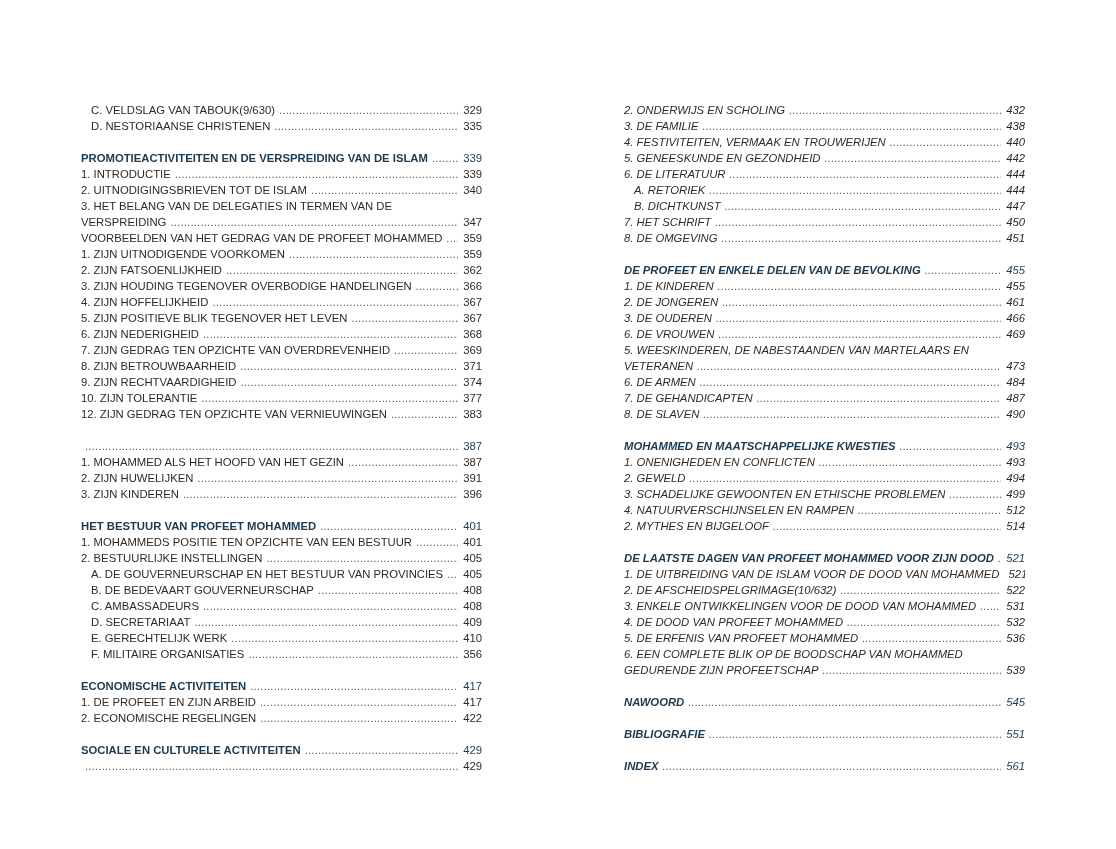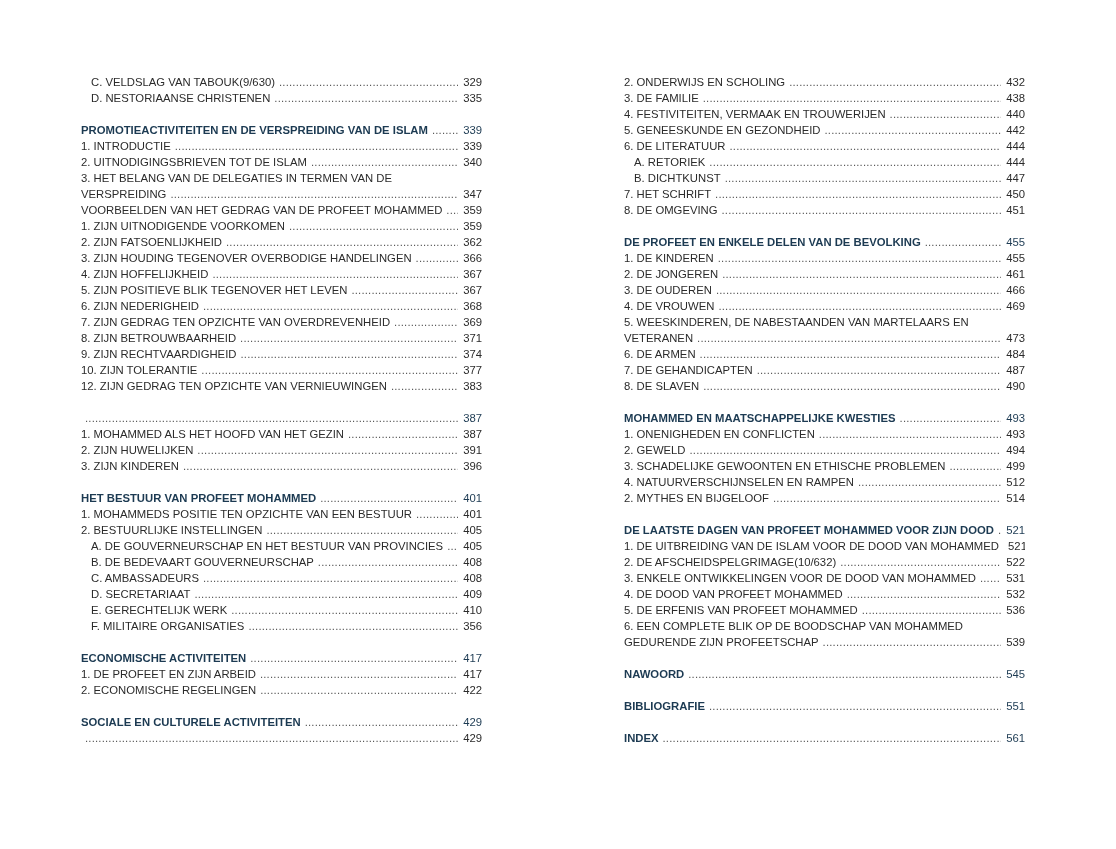--- a/index.html
+++ b/index.html
@@ -1,20 +1,20 @@
 <!DOCTYPE html>
 <html><head>
 <meta charset="utf-8">
 <style>
   html, body { margin: 0; padding: 0; background: #ffffff; }
   body { width: 1116px; height: 849px; position: relative; overflow: hidden;
          font-family: "Liberation Sans", sans-serif; color: #2b2b2b; }
-  .col { position: absolute; top: 74px; }
+  .col { position: absolute; top: 102px; }
   #left-col { left: 81px; width: 401px; }
-  #right-col { left: 624px; width: 401px; }
+  #right-col { left: 624px; width: 401px; font-style: italic; }
   .entry { display: flex; align-items: baseline; height: 16px; line-height: 16px;
            font-size: 11.3px; white-space: nowrap; overflow: hidden; }
   .entry.sub { padding-left: 10px; }
   .entry.heading { font-weight: bold; color: #1c3a52; }
   .entry.heading .page { font-weight: normal; color: #1c3a52; }
   .entry.gap { margin-top: 16px; }
   .entry .title { flex: 0 0 auto; }
   .entry .leader { flex: 1 1 auto; overflow: hidden; margin: 0 4px; color: #555; font-weight: normal; }
   .entry .leader::after { content: "..........................................................................................................................................................................................................................."; letter-spacing: 0.2px; }
   .entry .page { flex: 0 0 auto; text-align: right; min-width: 20px; }
@@ -266,21 +266,21 @@
     <span class="title">2. DE JONGEREN</span>
     <span class="leader"></span>
     <span class="page">461</span>
   </div>
     <div class="entry">
     <span class="title">3. DE OUDEREN</span>
     <span class="leader"></span>
     <span class="page">466</span>
   </div>
     <div class="entry">
-    <span class="title">4. DE VROUWEN</span>
+    <span class="title">6. DE VROUWEN</span>
     <span class="leader"></span>
     <span class="page">469</span>
   </div>
     <div class="entry wrap-first">
     <span class="title">5. WEESKINDEREN, DE NABESTAANDEN VAN MARTELAARS EN</span>
 
   </div>
     <div class="entry">
     <span class="title">VETERANEN</span>
     <span class="leader"></span>

